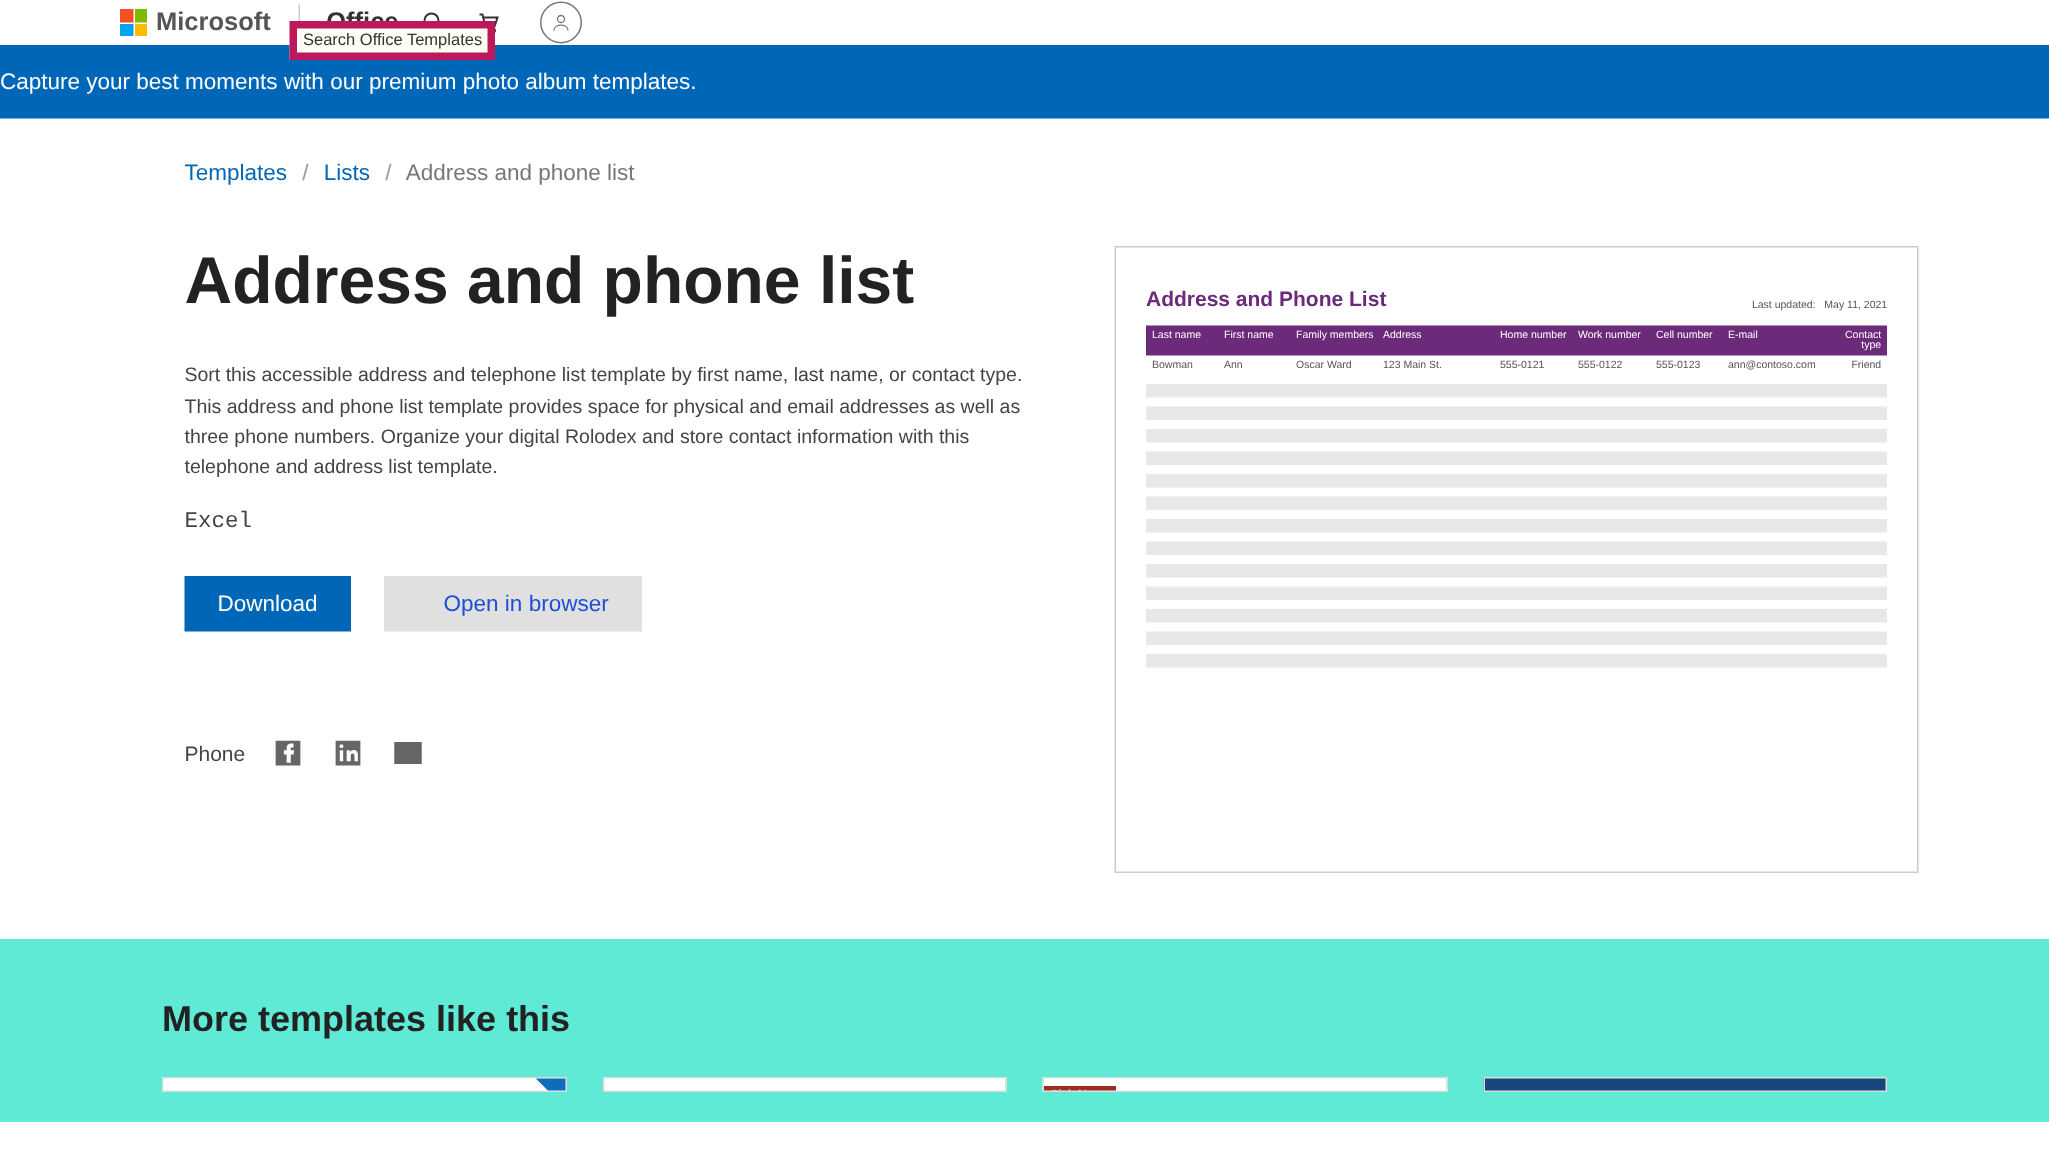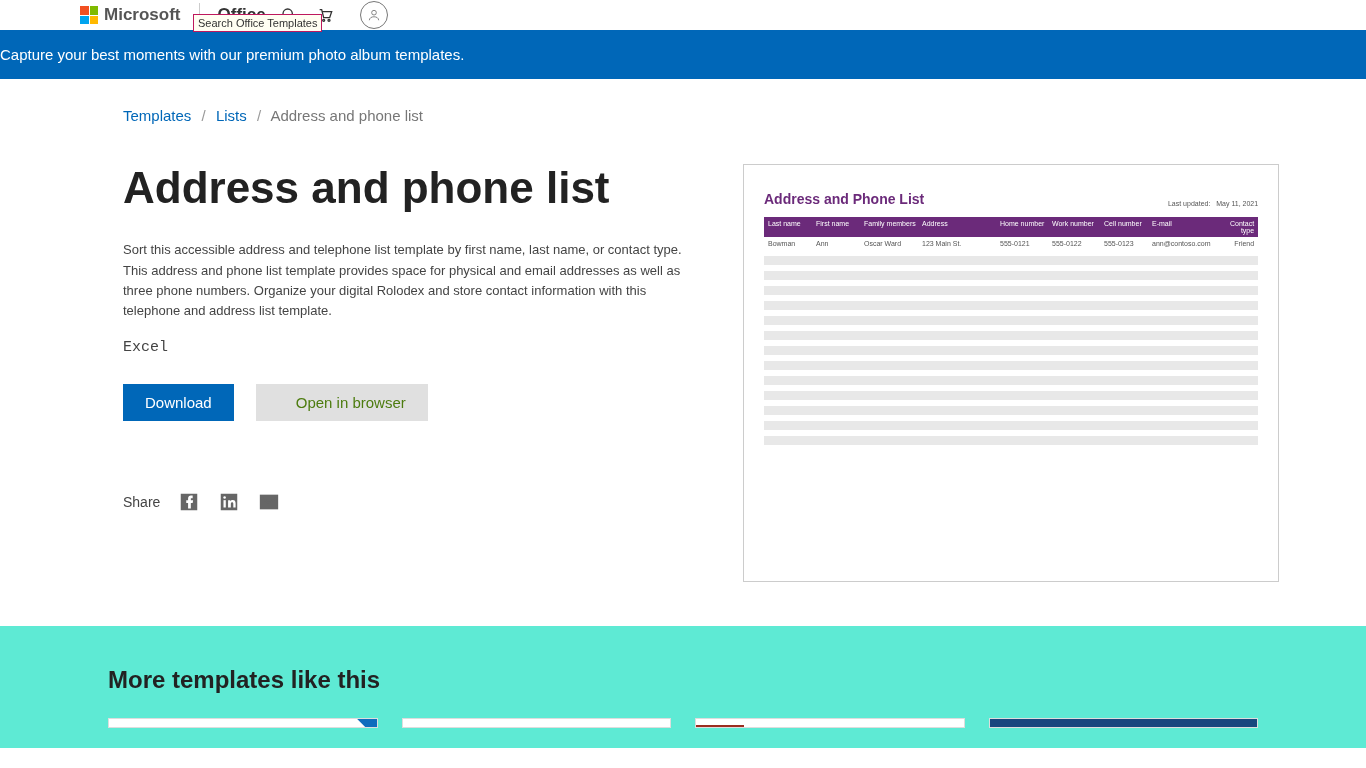--- a/index.html
+++ b/index.html
@@ -10,21 +10,21 @@
 .ms-logo { display: inline-flex; align-items: center; gap: 6px; }
 .ms-logo-squares { width: 18px; height: 18px; display: grid; grid-template-columns: 1fr 1fr; grid-template-rows: 1fr 1fr; gap: 1px; }
 .ms-logo-squares span:nth-child(1){ background:#f25022;} .ms-logo-squares span:nth-child(2){ background:#7fba00;}
 .ms-logo-squares span:nth-child(3){ background:#00a4ef;} .ms-logo-squares span:nth-child(4){ background:#ffb900;}
 .ms-logo-text { font-size: 17px; font-weight: 600; color: #555; }
 .nav-divider { width: 1px; height: 24px; background: #ccc; margin: 0 18px; }
 .office-label { font-size: 17px; font-weight: 600; color: #333; }
 .nav-icons { display: flex; align-items: center; margin-left: 14px; gap: 18px; }
 .nav-icon { width: 18px; height: 18px; display: inline-flex; align-items: center; justify-content: center; color: #333; cursor: pointer; }
 .user-circle { width: 28px; height: 28px; border: 1px solid #777; border-radius: 50%; display: inline-flex; align-items: center; justify-content: center; margin-left: 8px; cursor: pointer; }
-.search-tooltip { position: absolute; top: 14px; left: 193px; background: #fffef2; border: 1px solid #be185d; font-size: 11px; padding: 2px 4px; z-index: 10; }
+.search-tooltip { position: absolute; top: 14px; left: 193px; background: #fffef2; border: 5px solid #be185d; font-size: 11px; padding: 2px 4px; z-index: 10; }
 
 
 .banner { background: #0067b8; color: #fff; text-align: left; padding: 16px 0; font-size: 15px; }
 .banner a { color: #fff; text-decoration: none; display: inline-flex; align-items: center; gap: 4px; }
 .banner .chev { font-size: 12px; }
 
 
 .content { max-width: 1160px; margin: 0 auto; padding: 0 20px; }
 .breadcrumb { padding: 28px 0 0; font-size: 15px; color: #666; }
 .breadcrumb a { color: #0067b8; text-decoration: none; }
@@ -33,21 +33,21 @@
 
 .main { display: flex; gap: 60px; padding-top: 40px; }
 .left { flex: 0 0 560px; }
 .right { flex: 1; }
 h1 { font-size: 44px; font-weight: 600; color: #222; margin-bottom: 28px; line-height: 1.1; }
 .desc { font-size: 13px; line-height: 1.55; color: #444; margin-bottom: 18px; }
 .app-tag { font-size: 15px; color: #444; margin-bottom: 28px; font-family: Liberation Mono, monospace; }
 .buttons { display: flex; gap: 22px; margin-bottom: 70px; }
 .btn { padding: 10px 22px; font-size: 15px; border: none; cursor: pointer; }
 .btn-primary { background: #0067b8; color: #fff; }
-.btn-secondary { background: #e0e0e0; color: #4d7c0f; padding-left: 40px; }
+.btn-secondary { background: #e0e0e0; color: #1d4ed8; padding-left: 40px; }
 .share-row { display: flex; align-items: center; gap: 18px; }
 .share-label { font-size: 14px; color: #444; }
 .share-icn { width: 22px; height: 22px; fill: #666; cursor: pointer; }
 
 
 .preview { border: 1px solid #ccc; background: #fff; height: 418px; padding: 26px 20px; }
 .pv-header { display: flex; justify-content: space-between; align-items: flex-end; margin-bottom: 10px; }
 .pv-title { color: #6b2a7a; font-weight: 600; font-size: 14px; }
 .pv-updated { font-size: 7px; color: #555; }
 .pv-table { width: 100%; }
@@ -123,21 +123,21 @@
   <div class="main">
     <div class="left">
       <h1>Address and phone list</h1>
       <p class="desc">Sort this accessible address and telephone list template by first name, last name, or contact type. This address and phone list template provides space for physical and email addresses as well as three phone numbers. Organize your digital Rolodex and store contact information with this telephone and address list template.</p>
       <p class="app-tag">Excel</p>
       <div class="buttons">
         <button class="btn btn-primary">Download</button>
         <button class="btn btn-secondary">Open in browser</button>
       </div>
       <div class="share-row">
-        <span class="share-label">Share</span>
+        <span class="share-label">Phone</span>
         <svg class="share-icn" viewBox="0 0 24 24">
             <path d="M3 3h18v18H3z" fill="#666"></path>
             <path d="M14 8h2V5h-2c-1.7 0-3 1.3-3 3v2H9v3h2v6h3v-6h2l.5-3H14V8.2c0-.1.1-.2.2-.2" fill="#fff"></path>
           </svg>
         <svg class="share-icn" viewBox="0 0 24 24">
             <path d="M3 3h18v18H3z" fill="#666"></path>
             <rect x="6" y="10" width="2.5" height="8" fill="#fff"></rect>
             <circle cx="7.2" cy="7" r="1.4" fill="#fff"></circle>
             <path d="M11 10h2.4v1.2c.5-.8 1.5-1.4 2.8-1.4 2 0 3 1.3 3 3.6V18h-2.5v-4c0-1-.4-1.7-1.3-1.7-.8 0-1.4.6-1.4 1.7v4H11V10z" fill="#fff"></path>
           </svg>

